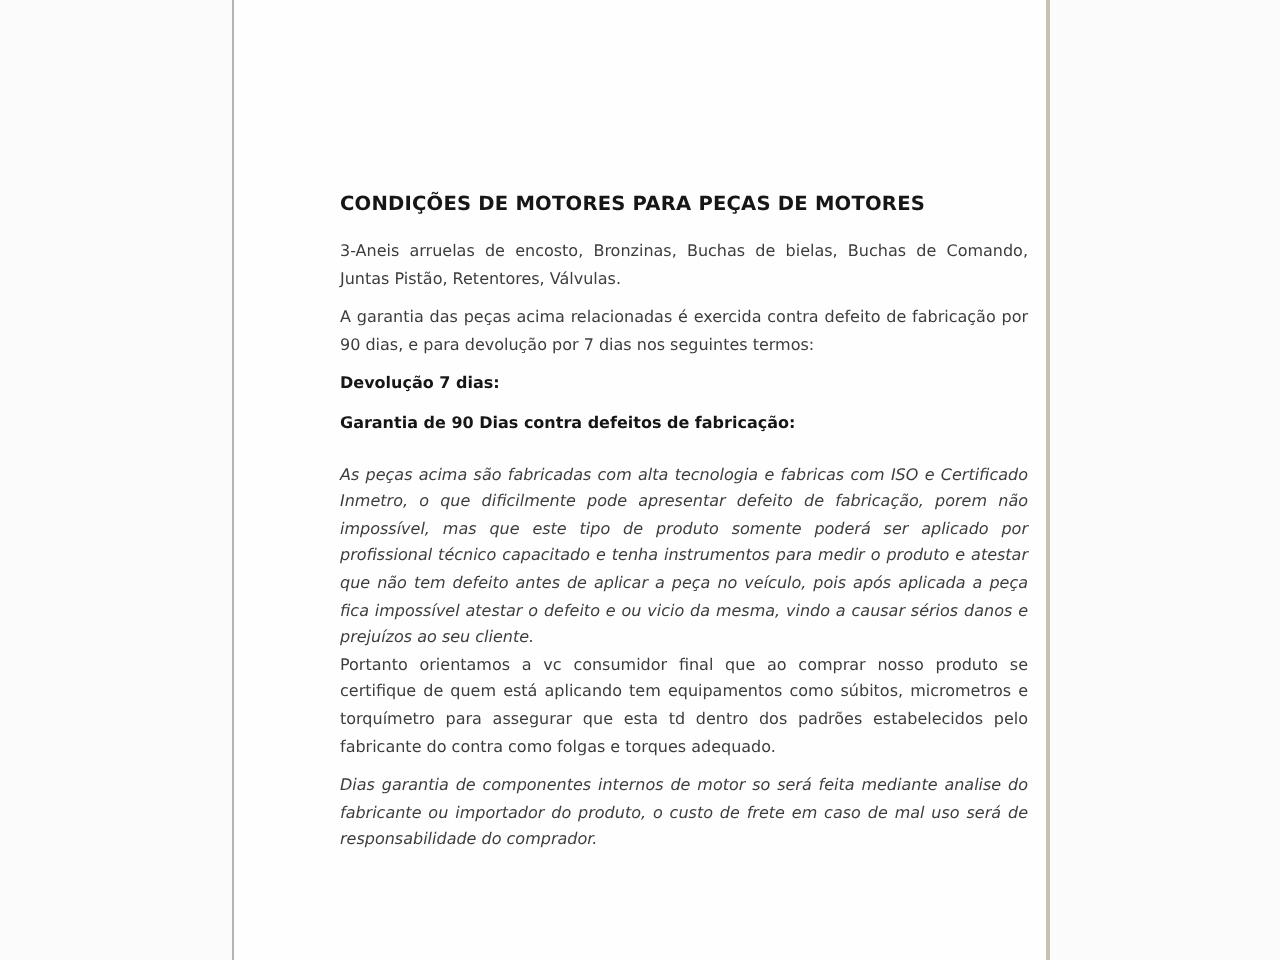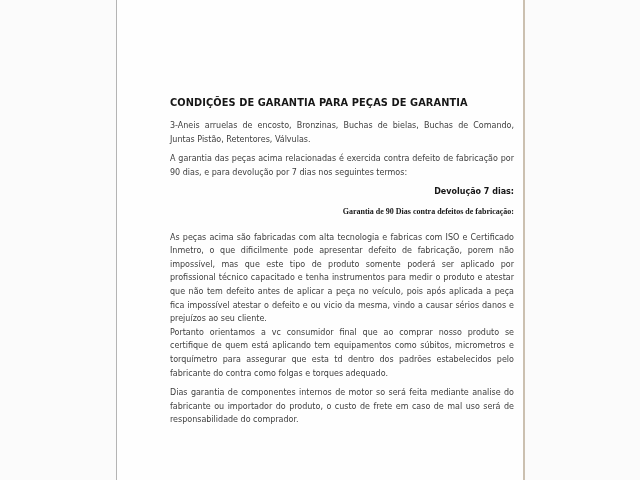--- a/index.html
+++ b/index.html
@@ -46,41 +46,41 @@
     font-weight: bold;
     color: var(--heading-text, #161616);
     letter-spacing: 0.1px;
     line-height: 14px;
     margin-bottom: 9px;
     white-space: nowrap;
     text-align: left;
   }
 
   p.block { margin-bottom: 6px; }
-  p.block-tight { margin-bottom: 0; }
+  p.block-tight { margin-bottom: 0; font-style: italic; }
 
   .sub-heading {
     font-weight: bold;
     color: var(--heading-text, #161616);
     line-height: 13.6px;
-    text-align: right;
+    text-align: left;
   }
 
-  .sub-heading.spaced { margin-top: 6px; margin-bottom: 12px; font-family: Liberation Serif, serif; }
+  .sub-heading.spaced { margin-top: 6px; margin-bottom: 12px; }
 </style>
 </head>
 <body>
 
 <div class="canvas">
 
   <div class="page"></div>
 
   <div class="content">
 
-    <div class="doc-title">CONDIÇÕES DE GARANTIA PARA PEÇAS DE GARANTIA</div>
+    <div class="doc-title">CONDIÇÕES DE MOTORES PARA PEÇAS DE MOTORES</div>
 
     <p class="block">3-Aneis arruelas de encosto, Bronzinas, Buchas de bielas, Buchas de Comando, Juntas Pistão, Retentores, Válvulas.</p>
 
     <p class="block">A garantia das peças acima relacionadas é exercida contra defeito de fabricação por 90 dias, e para devolução por 7 dias nos seguintes termos:</p>
 
     <div class="sub-heading">Devolução 7 dias:</div>
 
 
     <div class="sub-heading spaced">Garantia de 90 Dias contra defeitos de fabricação:</div>
 

